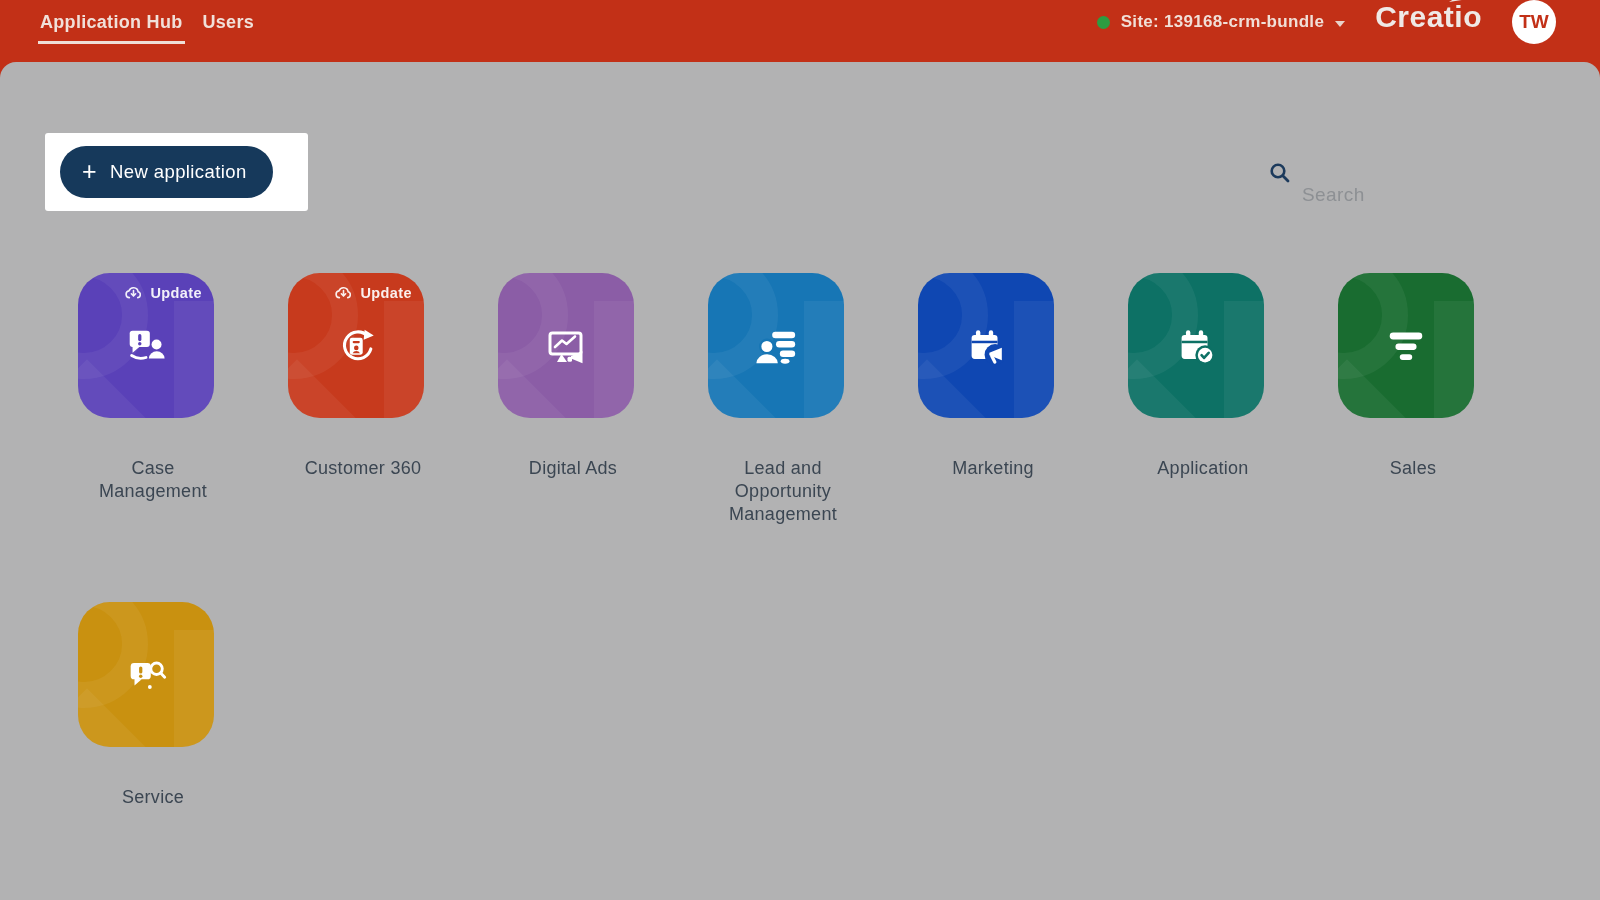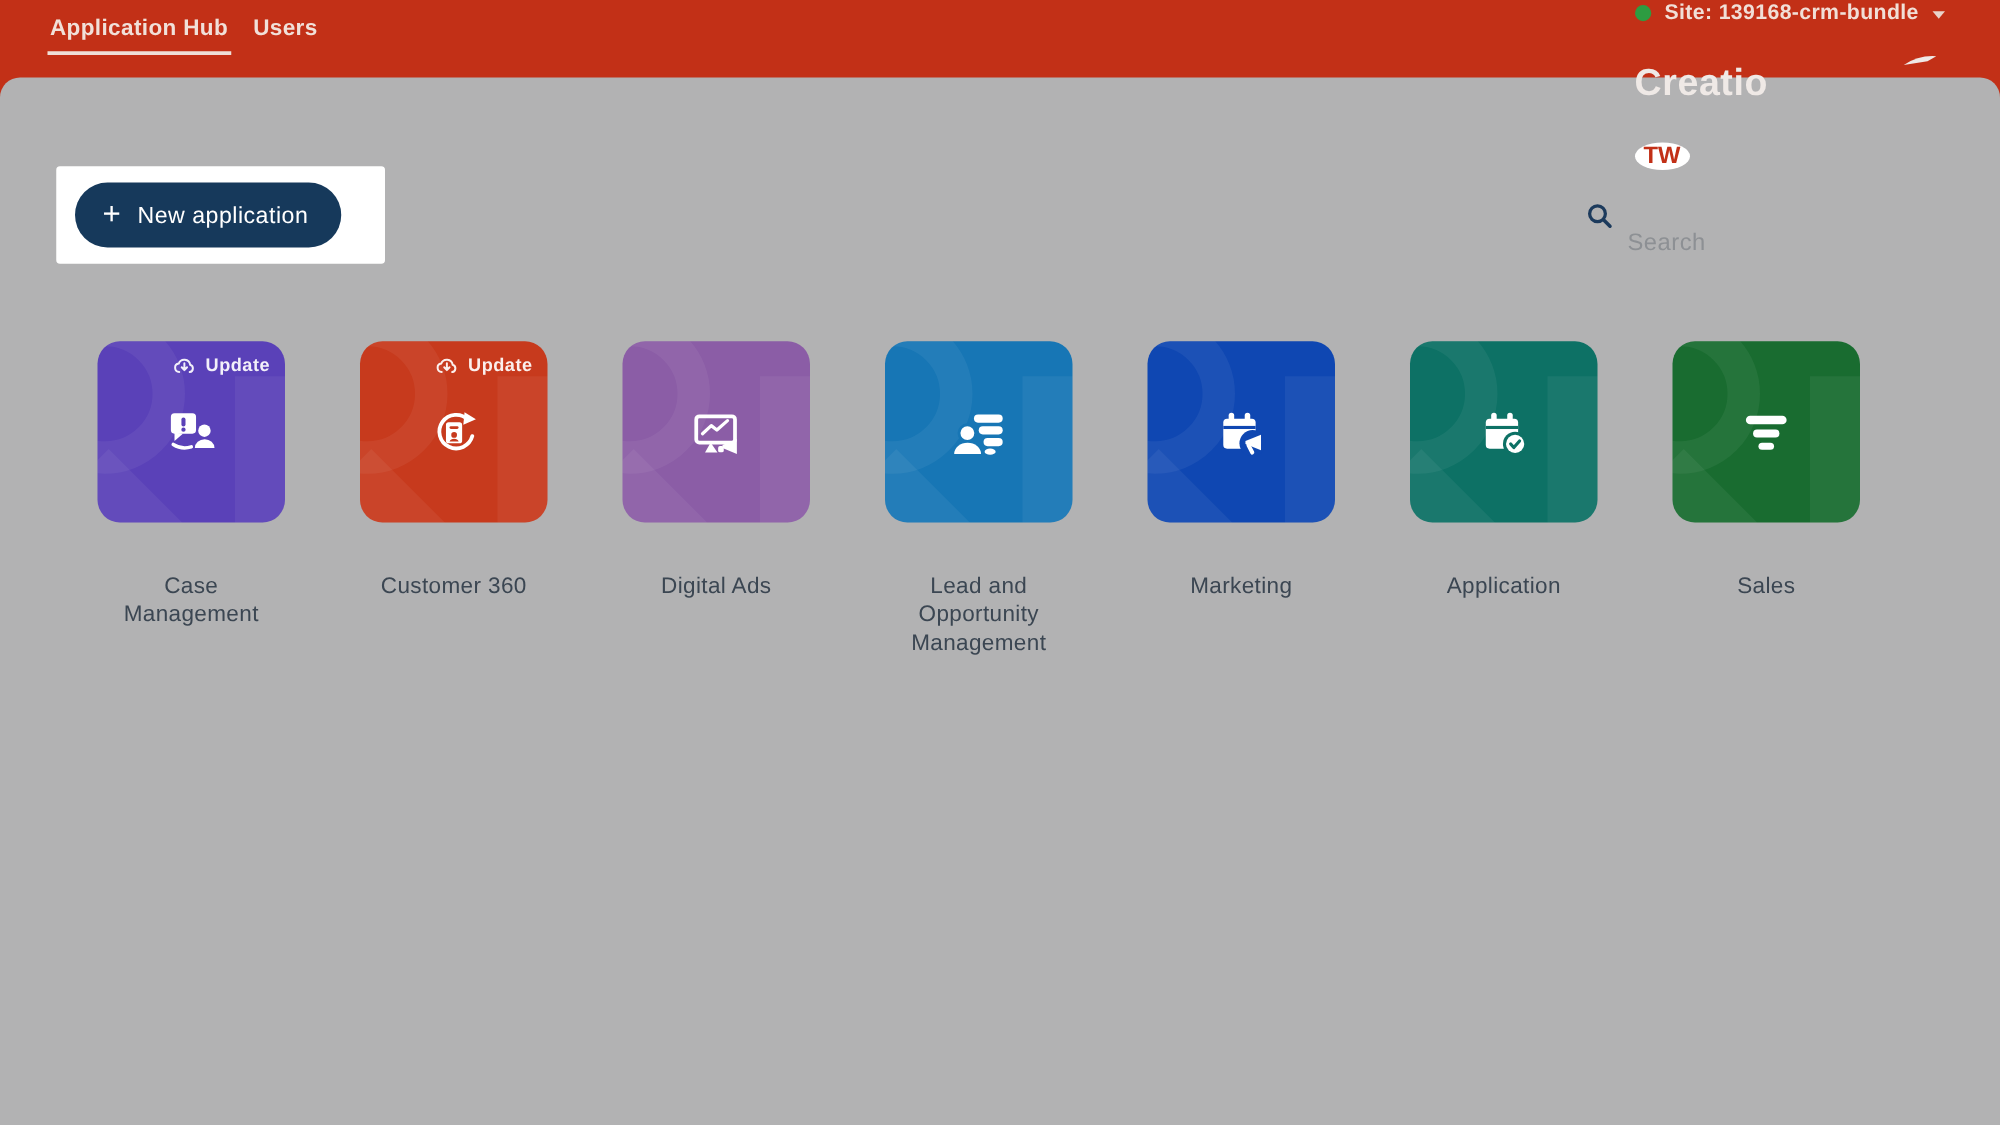--- a/index.html
+++ b/index.html
@@ -17,21 +17,21 @@
     position:relative; z-index:2;
   }
   .tabs { display:flex; }
   .tab {
     display:flex; align-items:center;
     margin-left:16px; padding:4px 2px 0;
     font-size:18px; font-weight:600; color:#F1E0D9;
     border-bottom:3px solid transparent; cursor:pointer;
   }
   .tab.active { border-bottom-color:#EFDFD8; }
-  .header-right { margin-left:auto; display:flex; gap:30px;flex-direction:column; }
+  .header-right { margin-left:auto; display:flex; gap:30px; }
   .site-group { display:flex; align-items:center; gap:11px; cursor:pointer; }
   .status-dot { width:13px; height:13px; border-radius:50%; background:#2D9C41; }
   .site-label { font-size:17px; font-weight:600; color:#F1DFD7; }
   .caret {
     width:0; height:0; margin-top:3px;
     border-left:5px solid transparent; border-right:5px solid transparent;
     border-top:6px solid #E9D3CA;
   }
   .logo { position:relative; color:#EFE9E6; font-size:30px; font-weight:600; letter-spacing:.5px; }
   .logo svg { position:absolute; top:-7px; right:4px; }
@@ -69,21 +69,21 @@
   .search-box input::placeholder { color:#8D9094; opacity:1; }
 
   
   .app-grid {
     position:absolute; left:78px; top:211px;
     display:grid; grid-template-columns:repeat(7,150px);
     column-gap:60px; row-gap:76px; align-items:start;
   }
   .app-item { width:150px; }
   .tile {
-    position:relative; width:150px; height:145px; border-radius:18px;
+    position:relative; width:136px; height:145px; border-radius:32px;
     overflow:hidden; cursor:pointer;
   }
   .pattern span { position:absolute; }
   .pat-ring {
     left:-58px; top:-22px; width:128px; height:128px; border-radius:50%;
     border:26px solid rgba(255,255,255,.055);
   }
   .pat-bar { right:-16px; top:28px; width:56px; height:150px; background:rgba(255,255,255,.055); }
   .pat-wedge {
     left:-46px; bottom:-74px; width:110px; height:110px;
@@ -297,14 +297,36 @@
       <div class="tile-icon">
   <svg width="46" height="46" viewBox="0 0 48 48">
    <rect x="7" y="10" width="34" height="7.2" rx="3.6" fill="#fff"></rect>
    <rect x="13" y="21.5" width="22" height="6.6" rx="3.3" fill="#fff"></rect>
    <rect x="17.5" y="32.5" width="13" height="6" rx="3" fill="#fff"></rect>
   </svg>
           </div>
     </div>
     <div class="app-label">Sales</div>
       </div>
+      <div class="app-item">
+    <div class="tile" style="background:#C99110; --tile:#C99110;">
+
+      <div class="pattern">
+        <span class="pat-ring"></span>
+            <span class="pat-bar"></span>
+            <span class="pat-wedge"></span>
+      </div>
+      <div class="tile-icon">
+  <svg width="46" height="46" viewBox="0 0 48 48">
+   <rect x="8" y="11.5" width="21" height="17" rx="3.5" fill="#fff"></rect>
+   <path d="M12 28 v7 l7.5-6.5 z" fill="#fff"></path>
+   <rect x="16.8" y="15" width="3.4" height="7.5" rx="1.7" fill="var(--tile)"></rect>
+   <circle cx="18.5" cy="25.2" r="1.8" fill="var(--tile)"></circle>
+   <circle cx="35" cy="17.5" r="6" fill="none" stroke="#fff" stroke-width="3"></circle>
+   <path d="M39.3 22 l4.2 4.4" stroke="#fff" stroke-width="3" stroke-linecap="round"></path>
+   <circle cx="28" cy="36.5" r="2" fill="#fff"></circle>
+  </svg>
+          </div>
+    </div>
+    <div class="app-label">Service</div>
+      </div>
     </div>
 </div>
 
 </body></html>

